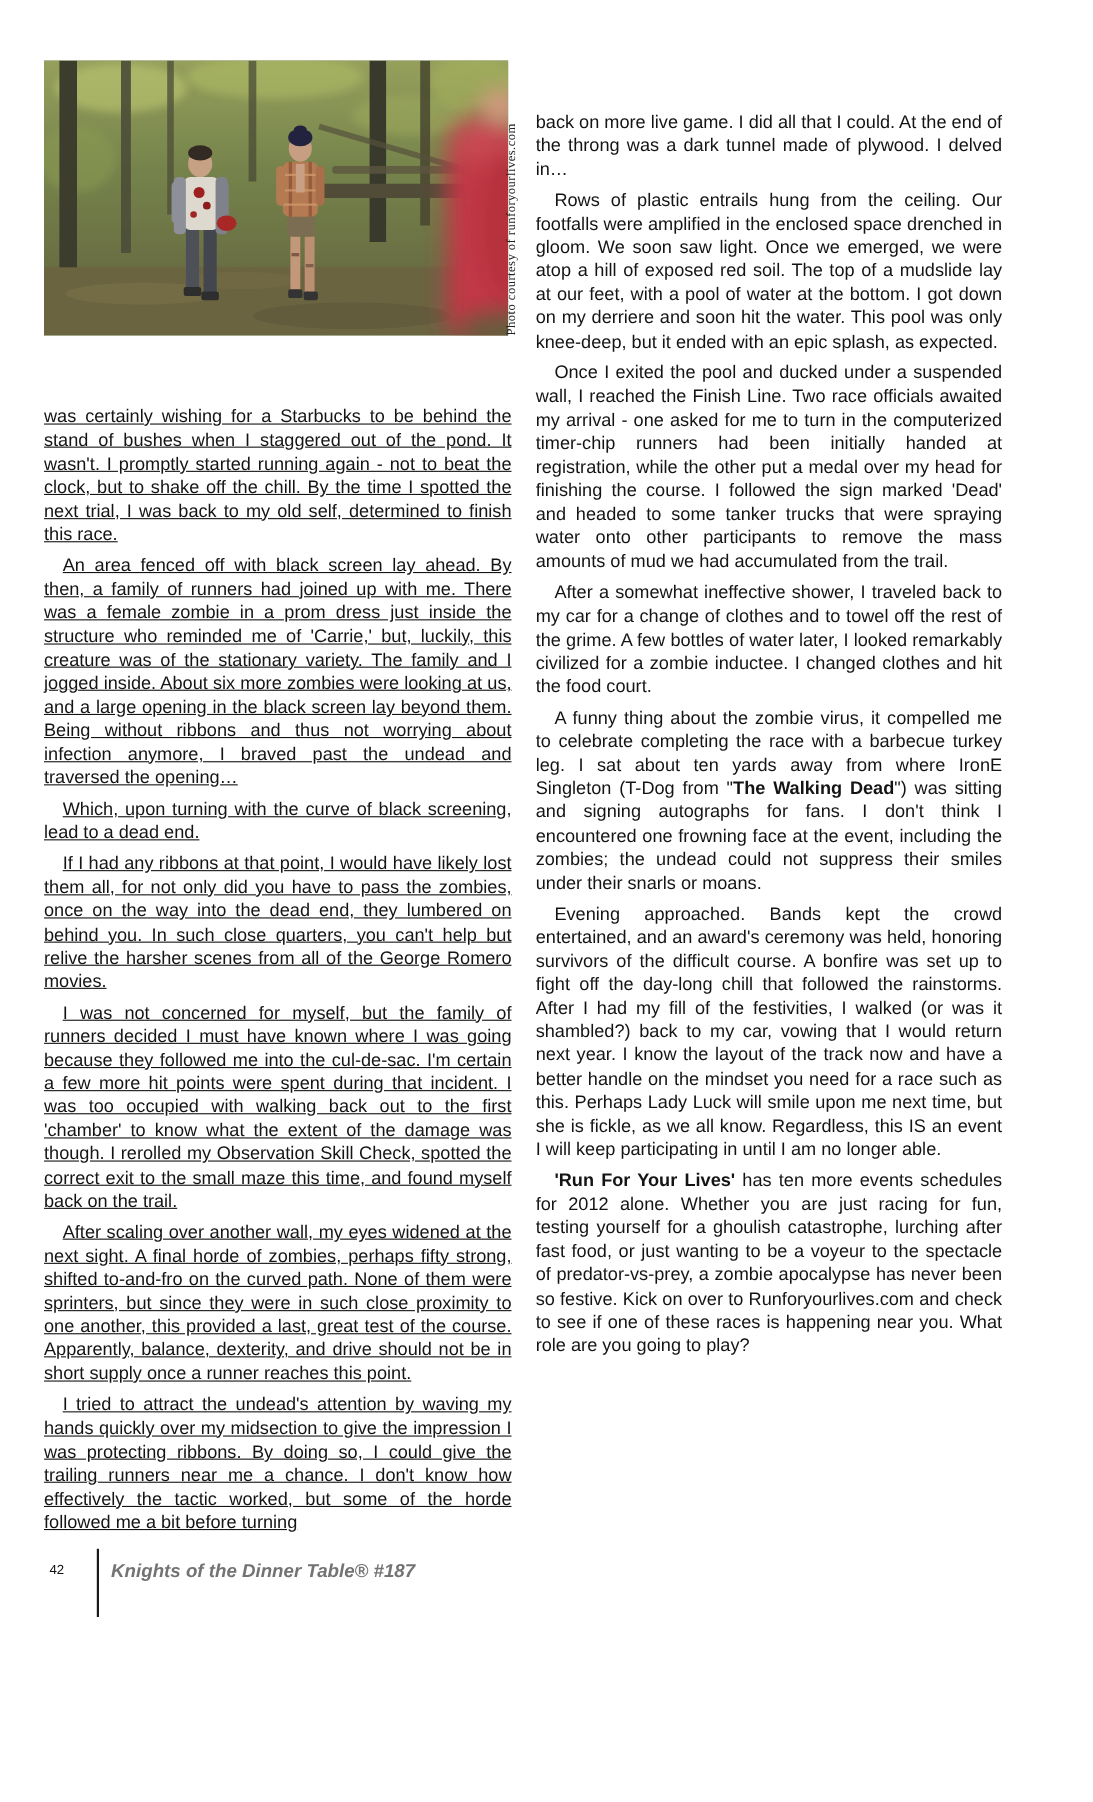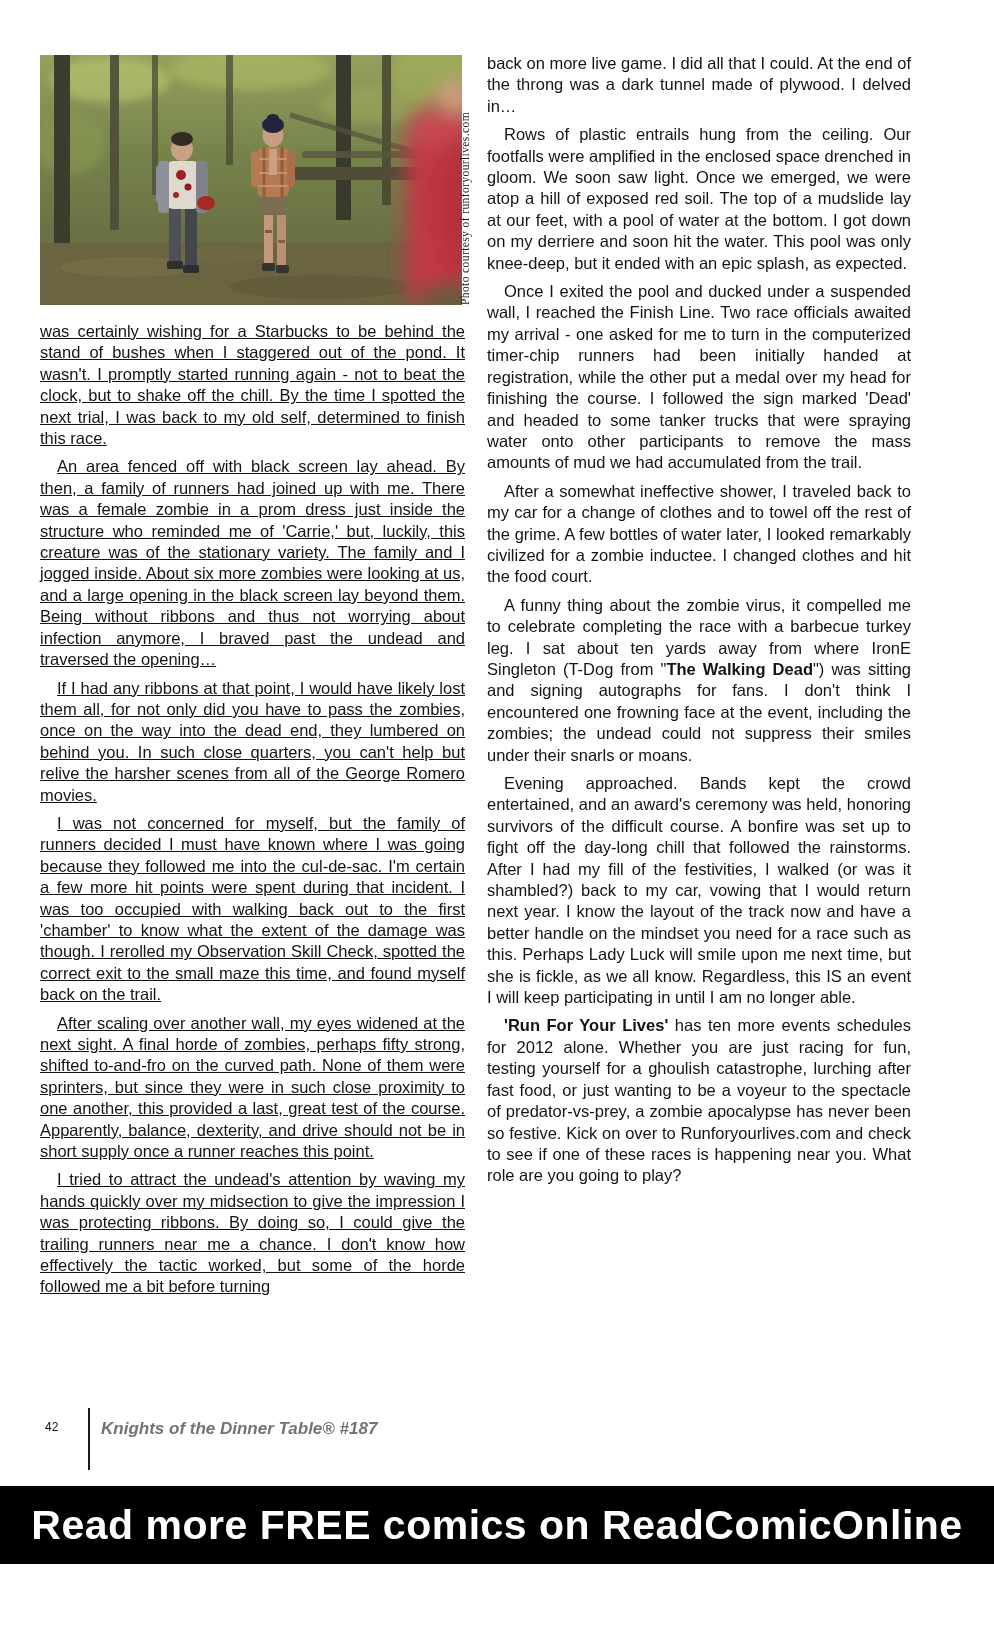--- a/index.html
+++ b/index.html
@@ -25,21 +25,21 @@
   }
 
   
   .col {
     position:absolute; width:425px; font-size:16.5px; line-height:21.4px;
     text-align:justify; color:#141414;
   }
   .col-left  { left:40px;  top:321px; height:1090px;text-decoration:underline; }
   .col-right { left:487px; top:53px;  width:424px; height:1360px; }
   .col p { margin:0 0 7px 0; text-indent:17px; }
-  .col p.no-indent { text-indent:0; }
+  .col p.no-indent { text-indent:0;margin-top:48px; }
   .bold { font-weight:bold;margin-top:48px; }
 
   
   .footer-pagenum {
     position:absolute; left:45px; top:1420px; font-size:12px; color:#111;
   }
   .footer-rule {
     position:absolute; left:88px; top:1408px; width:2px; height:62px; background:#1a1a1a;
   }
   .footer-title {
@@ -151,36 +151,34 @@
       <ellipse cx="415" cy="42" rx="18" ry="16" fill="#d79a82" filter="url(#heavy)"></ellipse>
       <ellipse cx="418" cy="246" rx="42" ry="18" fill="#55633a" opacity="0.8" filter="url(#heavy)"></ellipse>
     </svg>
   </div>
 
   <div class="photo-caption">Photo courtesy of runforyourlives.com</div>
 
   <div class="col col-left">
       <p class="no-indent"><span>was certainly wishing for a Starbucks to be behind the stand of bushes when I staggered out of the pond. It wasn't. I promptly started running again - not to beat the clock, but to shake off the chill. By the time I spotted the next trial, I was back to my old self, determined to finish this race.</span></p>
       <p><span>An area fenced off with black screen lay ahead. By then, a family of runners had joined up with me. There was a female zombie in a prom dress just inside the structure who reminded me of 'Carrie,' but, luckily, this creature was of the stationary variety. The family and I jogged inside. About six more zombies were looking at us, and a large opening in the black screen lay beyond them. Being without ribbons and thus not worrying about infection anymore, I braved past the undead and traversed the opening…</span></p>
+      <p><span>Which, upon turning with the curve of black screening, lead to a dead end.</span></p>
       <p><span>If I had any ribbons at that point, I would have likely lost them all, for not only did you have to pass the zombies, once on the way into the dead end, they lumbered on behind you. In such close quarters, you can't help but relive the harsher scenes from all of the George Romero movies.</span></p>
       <p><span>I was not concerned for myself, but the family of runners decided I must have known where I was going because they followed me into the cul-de-sac. I'm certain a few more hit points were spent during that incident.  I was too occupied with walking back out to the first 'chamber' to know what the extent of the damage was though. I rerolled my Observation Skill Check, spotted the correct exit to the small maze this time, and found myself back on the trail.</span></p>
       <p><span>After scaling over another wall, my eyes widened at the next sight. A final horde of zombies, perhaps fifty strong, shifted to-and-fro on the curved path. None of them were sprinters, but since they were in such close proximity to one another, this provided a last, great test of the course. Apparently, balance, dexterity, and drive should not be in short supply once a runner reaches this point.</span></p>
       <p><span>I tried to attract the undead's attention by waving my hands quickly over my midsection to give the impression I was protecting ribbons. By doing so, I could give the trailing runners near me a chance. I don't know how effectively the tactic worked, but some of the horde followed me a bit before turning</span></p>
     </div>
   <div class="col col-right">
       <p class="no-indent"><span>back on more live game. I did all that I could. At the end of the throng was a dark tunnel made of plywood. I delved in…</span></p>
       <p><span>Rows of plastic entrails hung from the ceiling. Our footfalls were amplified in the enclosed space drenched in gloom. We soon saw light. Once we emerged, we were atop a hill of exposed red soil. The top of a mudslide lay at our feet, with a pool of water at the bottom. I got down on my derriere and soon hit the water. This pool was only knee-deep, but it ended with an epic splash, as expected.</span></p>
       <p><span>Once I exited the pool and ducked under a suspended wall, I reached the Finish Line. Two race officials awaited my arrival - one asked for me to turn in the computerized timer-chip runners had been initially handed at registration, while the other put a medal over my head for finishing the course. I followed the sign marked 'Dead' and headed to some tanker trucks that were spraying water onto other participants to remove the mass amounts of mud we had accumulated from the trail.</span></p>
       <p><span>After a somewhat ineffective shower, I traveled back to my car for a change of clothes and to towel off the rest of the grime. A few bottles of water later, I looked remarkably civilized for a zombie inductee. I changed clothes and hit the food court.</span></p>
       <p><span>A funny thing about the zombie virus, it compelled me to celebrate completing the race with a barbecue turkey leg. I sat about ten yards away from where IronE Singleton (T-Dog from "</span><span class="bold">The Walking Dead</span><span>") was sitting and signing autographs for fans. I don't think I encountered one frowning face at the event, including the zombies; the undead could not suppress their smiles under their snarls or moans.</span></p>
       <p><span>Evening approached. Bands kept the crowd entertained, and an award's ceremony was held, honoring survivors of the difficult course. A bonfire was set up to fight off the day-long chill that followed the rainstorms. After I had my fill of the festivities, I walked (or was it shambled?) back to my car, vowing that I would return next year. I know the layout of the track now and have a better handle on the mindset you need for a race such as this. Perhaps Lady Luck will smile upon me next time, but she is fickle, as we all know. Regardless, this IS an event I will keep participating in until I am no longer able.</span></p>
       <p><span class="bold">'Run For Your Lives'</span><span> has ten more events schedules for 2012 alone. Whether you are just racing for fun, testing yourself for a ghoulish catastrophe, lurching after fast food, or just wanting to be a voyeur to the spectacle of predator-vs-prey, a zombie apocalypse has never been so festive. Kick on over to Runforyourlives.com and check to see if one of these races is happening near you. What role are you going to play?</span></p>
     </div>
 
   <div class="footer-pagenum">42</div>
   <div class="footer-rule"></div>
   <div class="footer-title">Knights of the Dinner Table® #187</div>
 
-  <div class="banner">
-    <span>Read more FREE comics on ReadComicOnline</span>
-  </div>
 
 </div>
 
 </body></html>

